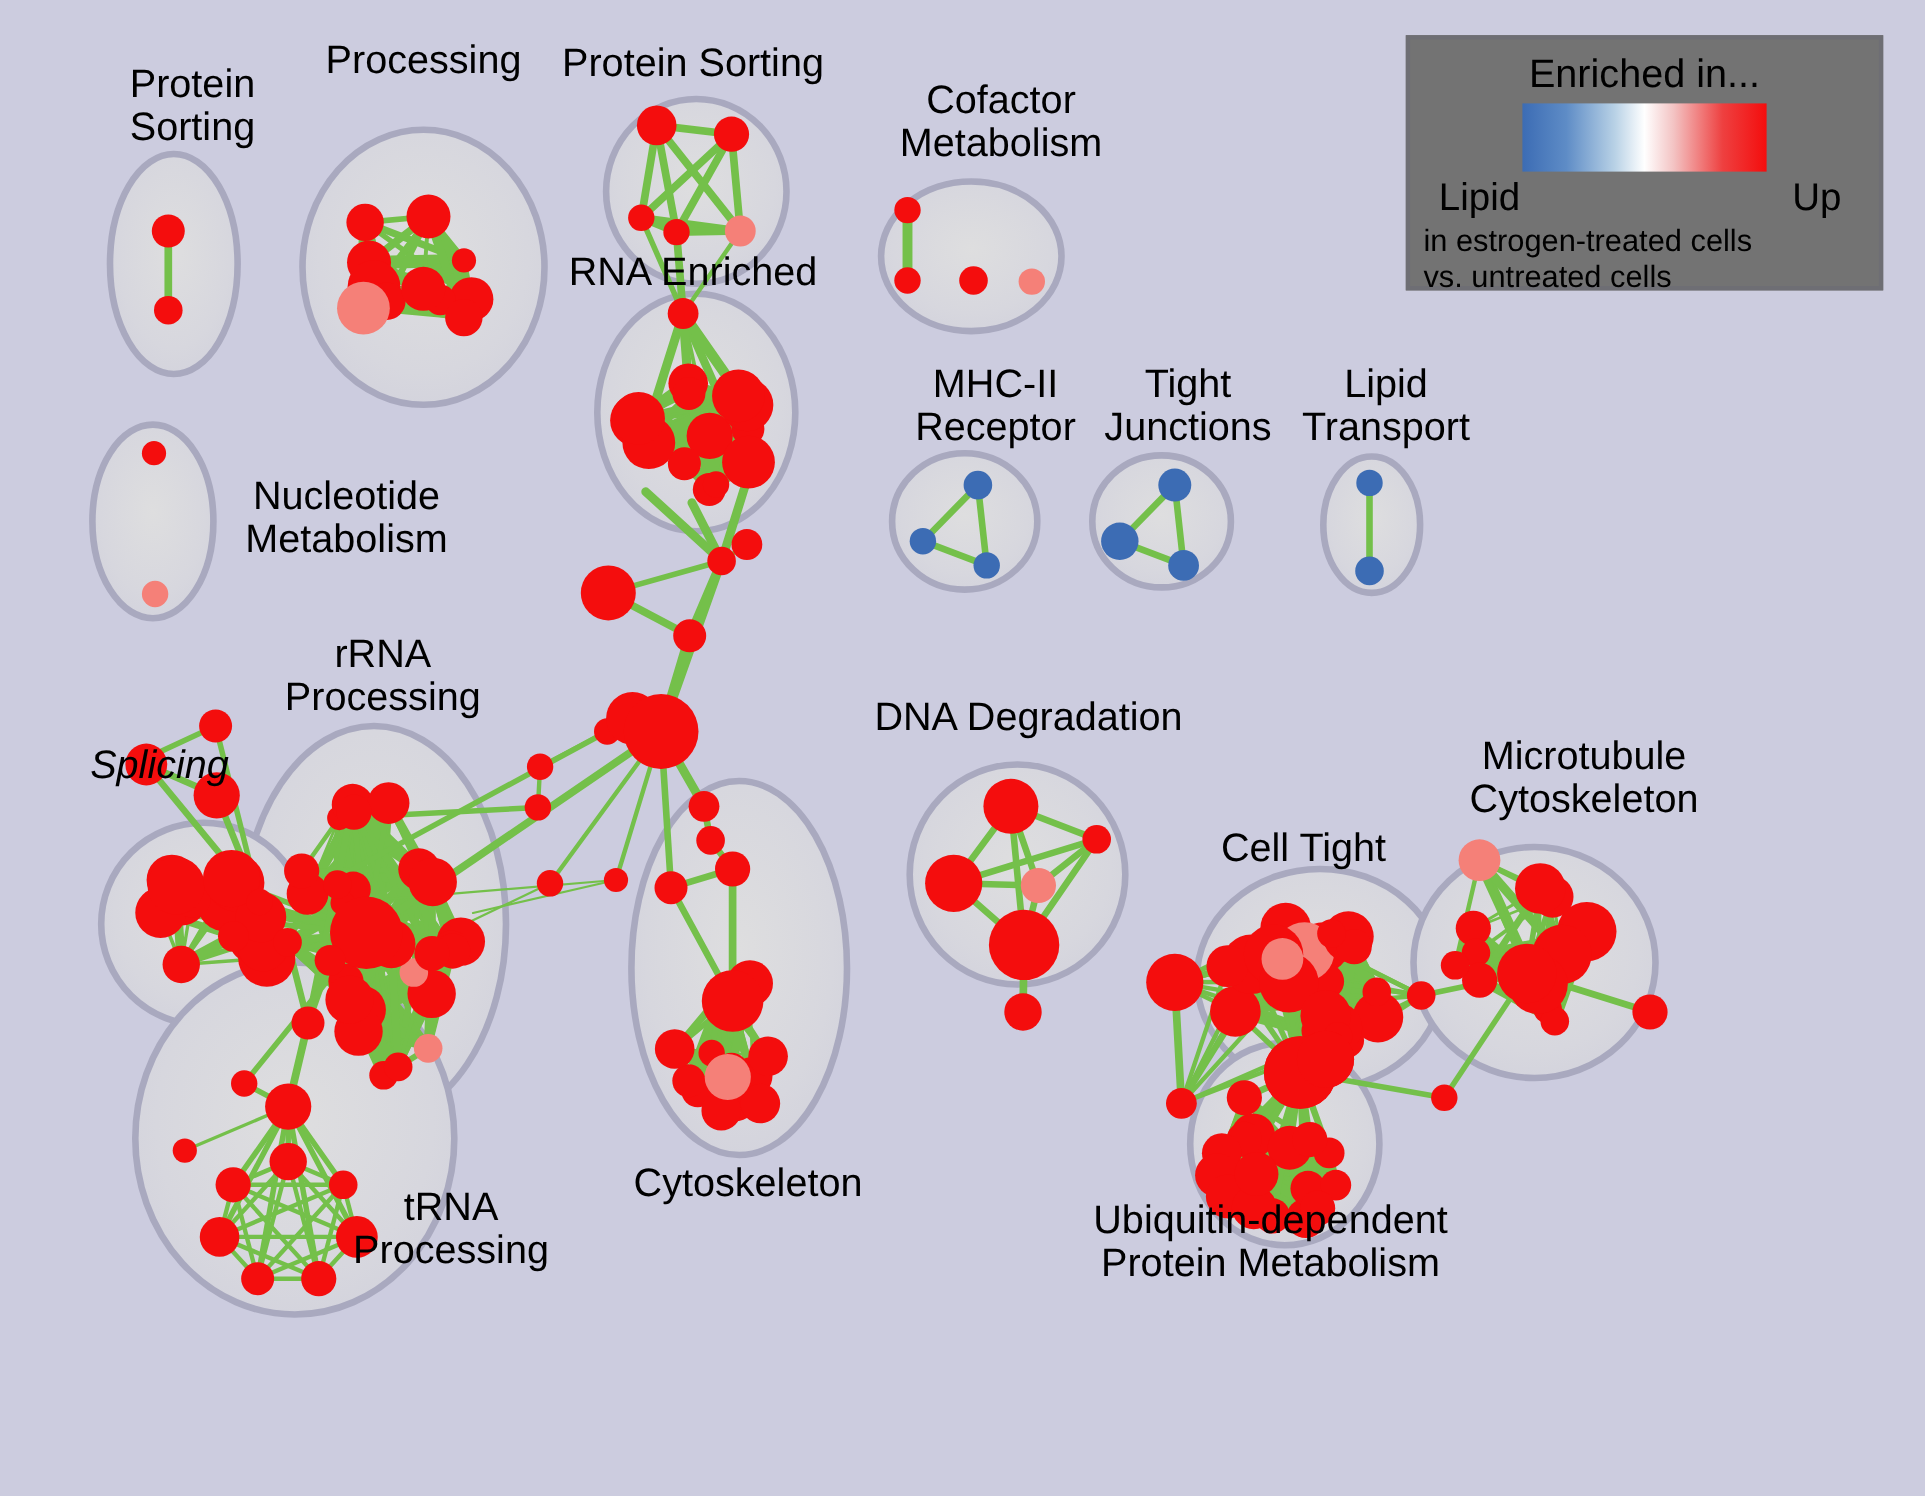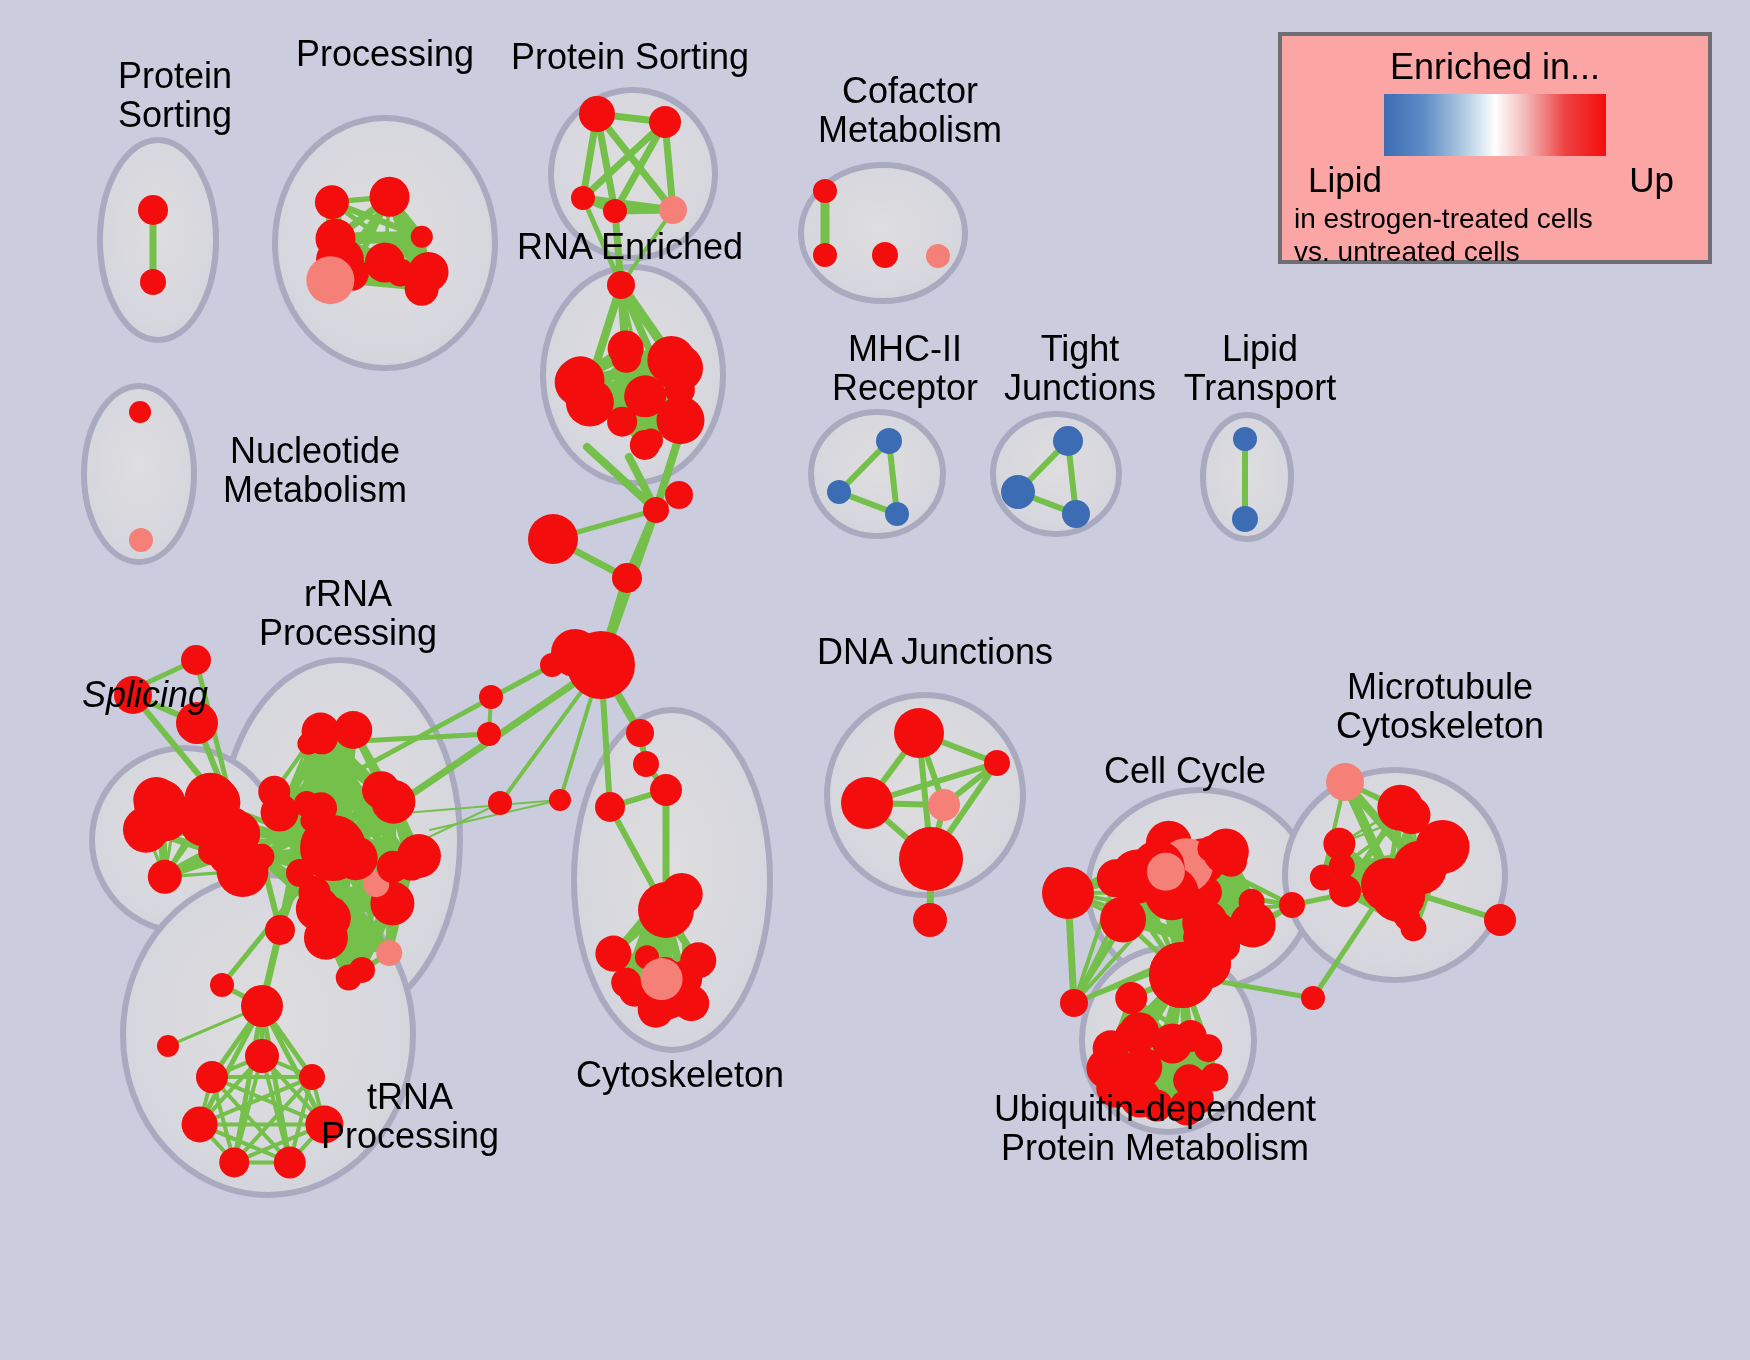--- a/index.html
+++ b/index.html
@@ -18,21 +18,21 @@
     line-height:1.08;
     text-align:center;
     white-space:pre-line;
     font-family:"Liberation Sans", sans-serif;
     pointer-events:none;
   }
   #legend{
     position:absolute;
     left:1278px;top:32px;
     width:434px;height:232px;
-    background:#fca5a5;
+    background:#737373;
     border:4px solid #6e6e74;
     box-sizing:border-box;
   }
   #legend .lg-title{
     position:absolute;top:10px;left:0;width:100%;
     text-align:center;font-size:36px;color:#000;
   }
   #legend .lg-bar{
     position:absolute;top:58px;left:50%;transform:translateX(-50%);
     width:222px;height:62px;
@@ -1406,22 +1406,22 @@
       <div class="cluster-label" style="left: 980px; top: 330px; width: 200px;">Tight
 Junctions</div>
       <div class="cluster-label" style="left: 1155px; top: 330px; width: 210px;">Lipid
 Transport</div>
       <div class="cluster-label" style="left: 238px; top: 575px; width: 220px;">rRNA
 Processing</div>
       <div class="cluster-label" style="left: 55px; top: 676px; width: 180px; font-style: italic;">Splicing</div>
       <div class="cluster-label" style="left: 300px; top: 1078px; width: 220px;">tRNA
 Processing</div>
       <div class="cluster-label" style="left: 555px; top: 1056px; width: 250px;">Cytoskeleton</div>
-      <div class="cluster-label" style="left: 790px; top: 633px; width: 290px;">DNA Junctions</div>
-      <div class="cluster-label" style="left: 1085px; top: 752px; width: 200px;">Cell Cycle</div>
+      <div class="cluster-label" style="left: 790px; top: 633px; width: 290px;">DNA Degradation</div>
+      <div class="cluster-label" style="left: 1085px; top: 752px; width: 200px;">Cell Tight</div>
       <div class="cluster-label" style="left: 1310px; top: 668px; width: 260px;">Microtubule
 Cytoskeleton</div>
       <div class="cluster-label" style="left: 985px; top: 1090px; width: 340px;">Ubiquitin-dependent
 Protein Metabolism</div>
     </div>
 
   <div id="legend">
     <div class="lg-title">Enriched in...</div>
     <div class="lg-bar"></div>
     <div class="lg-down">Lipid</div>

